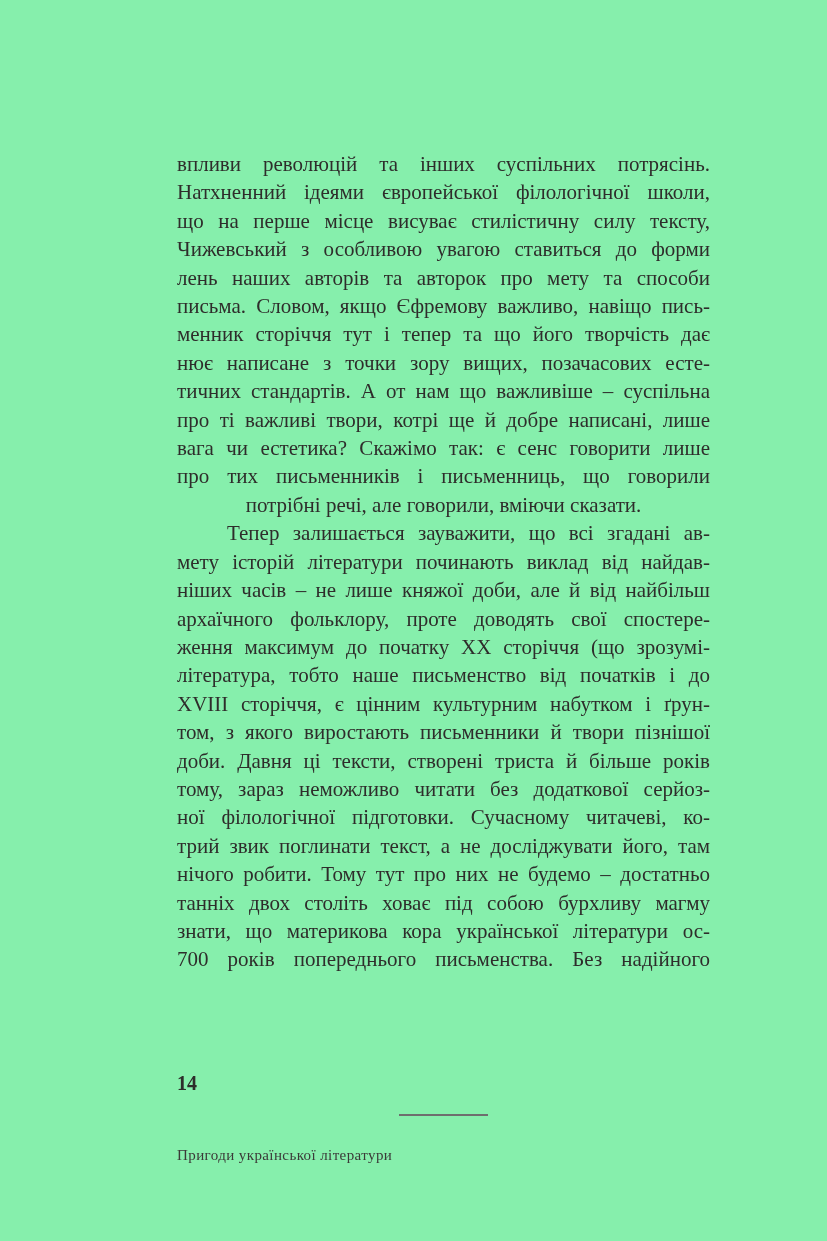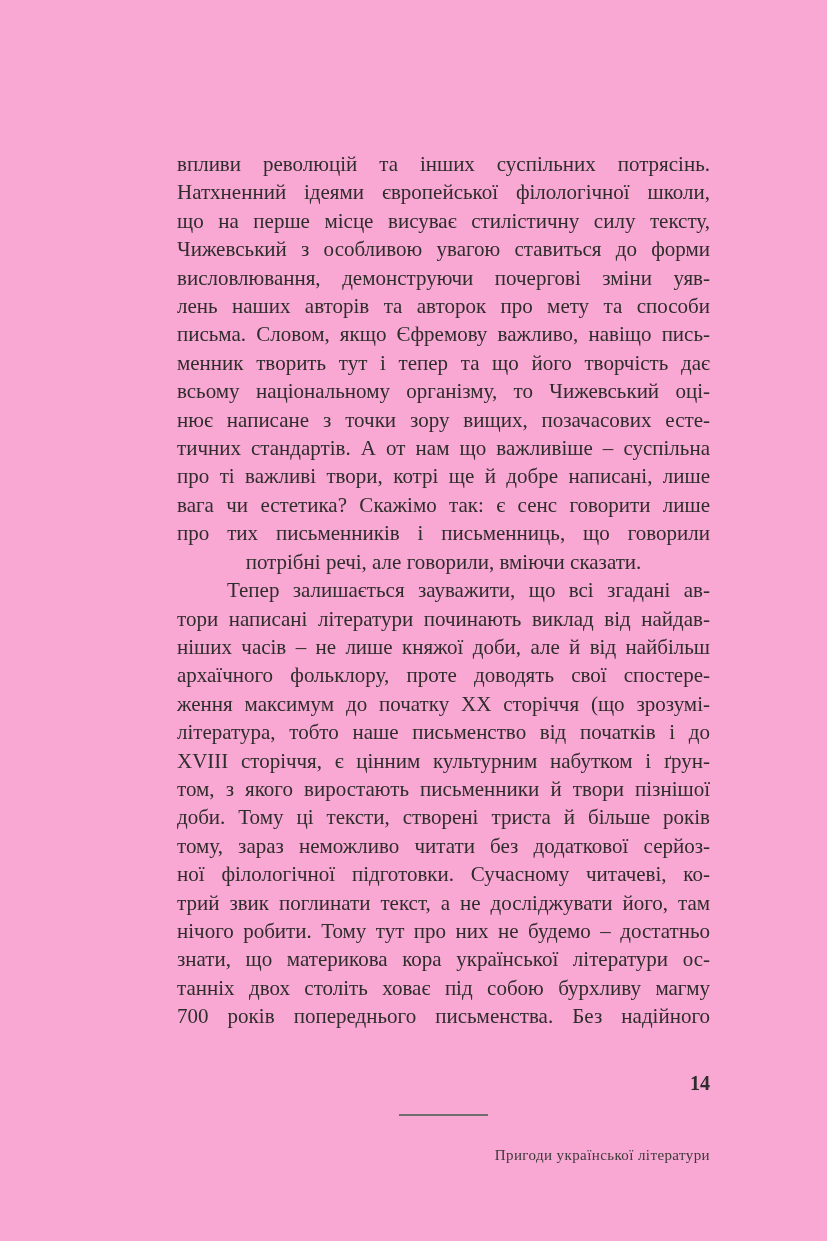--- a/index.html
+++ b/index.html
@@ -33,21 +33,21 @@
     text-align-last: justify;
   }
   .text-block .line.indent {
     text-indent: 50px;
   }
   .footer {
     position: absolute;
     left: 177px;
     width: 533px;
     top: 1068px;
-    text-align: right;
+    text-align: left;
   }
   .page-number {
     font-size: 20px;
     font-weight: bold;
     color: #2e2d2b;
     line-height: 30px;
   }
   .footer-rule {
     width: 89px;
     height: 0;
@@ -57,53 +57,51 @@
   .running-title {
     margin-top: 31px;
     font-size: 15px;
     letter-spacing: 0.4px;
     color: #3b3a38;
   }
 </style>
 </head>
 <body>
 
-<div class="page" style="background: #f9a8d4; color: rgb(46, 45, 43);">
+<div class="page" style="background: #86efac; color: rgb(46, 45, 43);">
 
   <div class="text-block">
       <div class="line just">впливи революцій та інших суспільних потрясінь.</div>
       <div class="line just">Натхненний ідеями європейської філологічної школи,</div>
       <div class="line just">що на перше місце висуває стилістичну силу тексту,</div>
       <div class="line just">Чижевський з особливою увагою ставиться до форми</div>
-      <div class="line just">висловлювання, демонструючи почергові зміни уяв-</div>
       <div class="line just">лень наших авторів та авторок про мету та способи</div>
       <div class="line just">письма. Словом, якщо Єфремову важливо, навіщо пись-</div>
-      <div class="line just">менник творить тут і тепер та що його творчість дає</div>
-      <div class="line just">всьому національному організму, то Чижевський оці-</div>
+      <div class="line just">менник сторіччя тут і тепер та що його творчість дає</div>
       <div class="line just">нює написане з точки зору вищих, позачасових есте-</div>
       <div class="line just">тичних стандартів. А от нам що важливіше – суспільна</div>
       <div class="line just">про ті важливі твори, котрі ще й добре написані, лише</div>
       <div class="line just">вага чи естетика? Скажімо так: є сенс говорити лише</div>
       <div class="line just">про тих письменників і письменниць, що говорили</div>
       <div class="line">потрібні речі, але говорили, вміючи сказати.</div>
       <div class="line just indent">Тепер залишається зауважити, що всі згадані ав-</div>
-      <div class="line just">тори написані літератури починають виклад від найдав-</div>
+      <div class="line just">мету історій літератури починають виклад від найдав-</div>
       <div class="line just">ніших часів – не лише княжої доби, але й від найбільш</div>
       <div class="line just">архаїчного фольклору, проте доводять свої спостере-</div>
       <div class="line just">ження максимум до початку XX сторіччя (що зрозумі-</div>
       <div class="line just">література, тобто наше письменство від початків і до</div>
       <div class="line just">XVIII сторіччя, є цінним культурним набутком і ґрун-</div>
       <div class="line just">том, з якого виростають письменники й твори пізнішої</div>
-      <div class="line just">доби. Тому ці тексти, створені триста й більше років</div>
+      <div class="line just">доби. Давня ці тексти, створені триста й більше років</div>
       <div class="line just">тому, зараз неможливо читати без додаткової серйоз-</div>
       <div class="line just">ної філологічної підготовки. Сучасному читачеві, ко-</div>
       <div class="line just">трий звик поглинати текст, а не досліджувати його, там</div>
       <div class="line just">нічого робити. Тому тут про них не будемо – достатньо</div>
+      <div class="line just">танніх двох століть ховає під собою бурхливу магму</div>
       <div class="line just">знати, що материкова кора української літератури ос-</div>
-      <div class="line just">танніх двох століть ховає під собою бурхливу магму</div>
       <div class="line just">700 років попереднього письменства. Без надійного</div>
     </div>
 
   <div class="footer">
     <div class="page-number">14</div>
     <div class="footer-rule" style="border-top-color: rgb(110, 110, 110);"></div>
     <div class="running-title">Пригоди української літератури</div>
   </div>
 
 </div>

